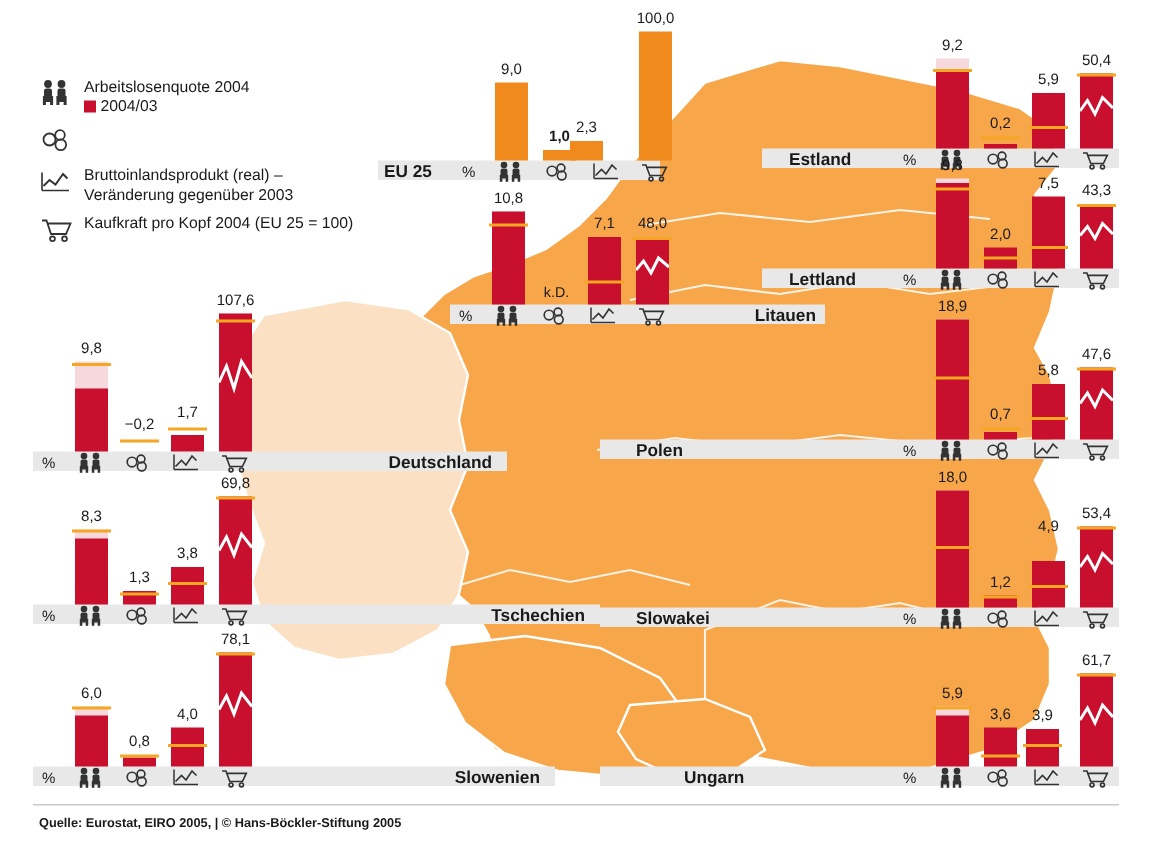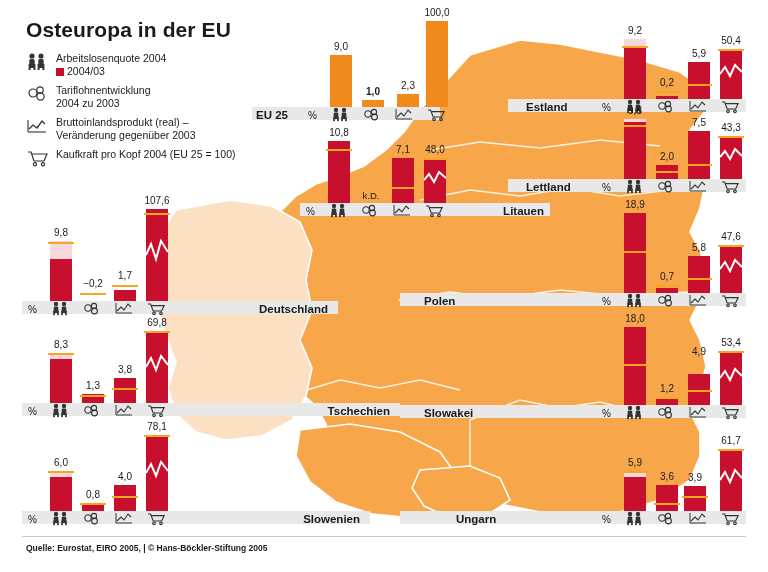--- a/index.html
+++ b/index.html
@@ -87,21 +87,20 @@
 
     <path d="M176 210 L230 200 L272 206 L300 222 L312 250 L306 280 L312 310 L300 340 L312 368
              L306 396 L292 420 L262 436 L226 440 L196 432 L176 414 L168 388 L176 362 L166 336
              L158 308 L164 278 L158 250 L164 228 Z" fill="#fbe0c3" stroke="#ffffff" stroke-width="1.6"></path>
 
     <path d="M300 430 L350 424 L400 432 L440 452 L460 480 L450 508 L414 518 L372 514 L336 502
              L310 482 L296 456 Z" fill="#f7a64a" stroke="#ffffff" stroke-width="1.6"></path>
     <path d="M420 470 L470 466 L500 478 L510 500 L486 516 L450 518 L424 506 L412 488 Z" fill="#f7a64a" stroke="#ffffff" stroke-width="1.6"></path>
   </svg>
 
-  <div class="title">Osteuropa in der EU</div>
 
   <div class="legend">
 
     <div class="legend-row">
       <div class="legend-ico">
         <svg width="26" height="20" viewBox="0 0 26 20">
           <g fill="#333">
             <circle cx="6" cy="4" r="2.6"></circle>
               <rect x="3.3" y="7" width="5.4" height="9" rx="1.6"></rect>
             <rect x="2.6" y="12" width="2" height="6"></rect>
@@ -122,24 +121,20 @@
     <div class="legend-row">
       <div class="legend-ico">
         <svg width="26" height="20" viewBox="0 0 26 20">
           <g fill="none" stroke="#333" stroke-width="1.2">
             <circle cx="7" cy="9" r="4"></circle>
               <circle cx="14" cy="6" r="3.2"></circle>
               <circle cx="14.5" cy="12.5" r="3.6"></circle>
           </g>
         </svg>
       </div>
-      <div class="legend-txt">
-        <span>Tariflohnentwicklung</span><br>
-        <span>2004 zu 2003</span>
-      </div>
     </div>
 
     <div class="legend-row">
       <div class="legend-ico">
         <svg width="26" height="20" viewBox="0 0 26 20">
           <polyline points="2,16 2,4" stroke="#333" stroke-width="1.1" fill="none"></polyline>
           <polyline points="2,16 20,16" stroke="#333" stroke-width="1.1" fill="none"></polyline>
           <polyline points="3,13 7,9 11,12 16,5 19,8" stroke="#333" stroke-width="1.3" fill="none"></polyline>
         </svg>
       </div>
@@ -197,21 +192,21 @@
     <div class="icon-slot" style="left:110px;">
       <svg width="22" height="15" viewBox="0 0 22 15">
           <g fill="none" stroke="#333" stroke-width="1.1">
             <circle cx="6" cy="7" r="3.2"></circle>
             <circle cx="12" cy="5" r="2.6"></circle>
             <circle cx="12.5" cy="10" r="2.9"></circle>
           </g>
         </svg>
     </div>
 
-    <div class="bar-slot" style="left:128px;height:30px;margin-left:17px;">
+    <div class="bar-slot" style="left:128px;height:30px;">
       <div class="bar orange" style="height:13px;"></div>
       <div class="val" style="bottom:16px;">2,3</div>
     </div>
     <div class="icon-slot" style="left:142px;">
       <svg width="22" height="15" viewBox="0 0 22 15">
           <polyline points="2,12 2,2" stroke="#333" stroke-width="1" fill="none"></polyline>
           <polyline points="2,12 18,12" stroke="#333" stroke-width="1" fill="none"></polyline>
           <polyline points="3,10 7,6 10,9 14,3 17,6" stroke="#333" stroke-width="1.1" fill="none"></polyline>
         </svg>
     </div>

